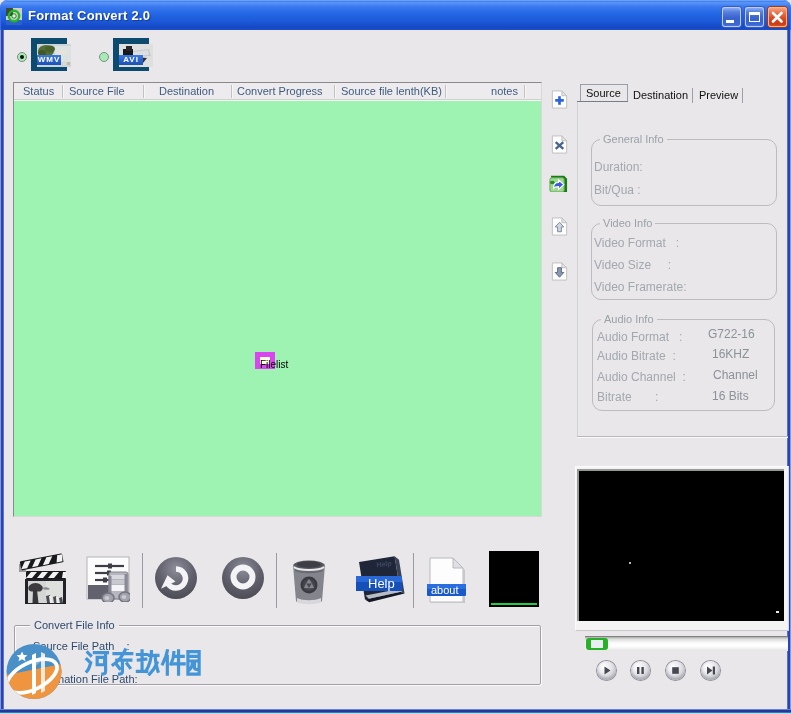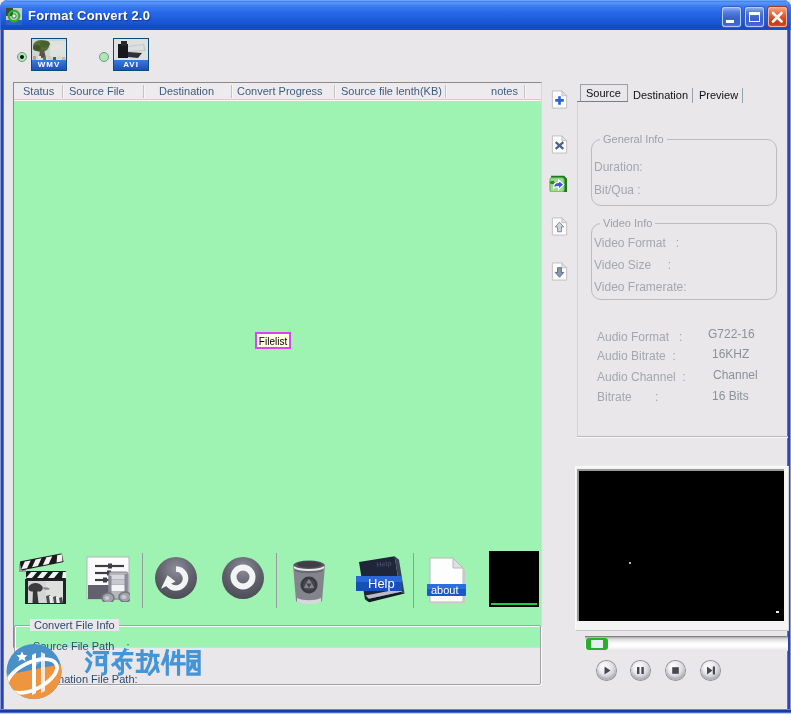--- a/index.html
+++ b/index.html
@@ -15,32 +15,32 @@
     box-shadow: inset 0 1px 0 #6aa2f8, inset 1px 0 0 #3a6ae0, inset -1px 0 0 #3a6ae0;
   }
   #titletext { position:absolute; left:28px; top:8px; color:#fff; font-size:13px; font-weight:bold;
     text-shadow:1px 1px 1px #1a3a8a; letter-spacing:0.2px;}
   .tbtn { position:absolute; top:7px; width:19px; height:20px; border-radius:3px; }
   .tbtn.blue { background:linear-gradient(180deg,#9ab8f4 0%,#5680e0 25%,#3a62cc 55%,#3a66d4 85%,#5478dc 100%);
      box-shadow:inset 0 0 0 1px #b6ccf8, 0 0 0 1px #3a5cb8; }
   #btnclose { background:linear-gradient(180deg,#f4ac8a 0%,#e8714a 30%,#d44822 60%,#cc3c16 85%,#dd6030 100%);
      box-shadow:inset 0 0 0 1px #f4b896, 0 0 0 1px #aa3812; }
   
-  #list { position:absolute; left:13px; top:82px; width:529px; height:566px;
+  #list { position:absolute; left:13px; top:82px; width:529px; height:435px;
      background:#9ef2b2; border:1px solid #8a8a8a; border-right-color:#d8d8d8; border-bottom-color:#d8d8d8;}
   #lhdr { position:absolute; left:0; top:0; width:527px; height:17px; background:#edebed;
      border-bottom:1px solid #cfcfcf; box-shadow:0 1px 0 #f8f8f8; font-size:11px; color:#3e5c7e; }
   .hcol { position:absolute; top:2px; }
   .hsep { position:absolute; top:2px; width:1px; height:13px; background:#c2c2c2; box-shadow:1px 0 0 #f6f6f6; }
-  #tooltip { position:absolute; left:255px; top:332px; width:36px; height:17px; background:#ffffe1;
-     border:2px solid #d946ef; font-size:10px; color:#000; text-align:center; line-height:15px;}
+  #tooltip { position:absolute; left:255px; top:352px; width:20px; height:17px; background:#ffffe1;
+     border:5px solid #d946ef; font-size:10px; color:#000; text-align:center; line-height:15px;}
   
   .radio { position:absolute; width:10px; height:10px; border-radius:50%;
      background:#aaeab8; border:1px solid #74947e; }
-  .fmticon { position:absolute; width:36px; height:33px; border:1px solid #0c4a6e; background:#dfe3df;}
+  .fmticon { position:absolute; width:36px; height:33px; border:6px solid #0c4a6e; background:#dfe3df;}
   .fmtlabel { position:absolute; left:0; bottom:0; width:100%; height:10px;
      background:linear-gradient(180deg,#3a7ae0,#1c50b8); color:#fff; font-size:8px; font-weight:bold;
      text-align:center; line-height:10px; letter-spacing:1px;}
   
   .mini { position:absolute; left:549px; width:19px; height:19px; }
   
   .tabtxt { position:absolute; font-size:11px; color:#101010; }
   .tline { position:absolute; background:#9aa0a8; }
   
   .grp { position:absolute; border:1px solid #bcbcc0; border-radius:10px; }
@@ -198,20 +198,23 @@
  <span class="glabel" style="left:594px;top:160px;">Duration:</span>
  <span class="glabel" style="left:594px;top:183px;">Bit/Qua :</span>
 
  <div class="grp" style="left:591px;top:223px;width:186px;height:77px;padding-left:36px;">
    <div class="grplbl">Video Info</div>
  </div>
  <span class="glabel" style="left:594px;top:236px;">Video Format&nbsp;&nbsp;&nbsp;:</span>
  <span class="glabel" style="left:594px;top:258px;">Video Size&nbsp;&nbsp;&nbsp;&nbsp;&nbsp;:</span>
  <span class="glabel" style="left:594px;top:280px;">Video Framerate:</span>
 
+ <div class="grp" style="left:592px;top:319px;width:183px;height:92px;">
+   <div class="grplbl">Audio Info</div>
+ </div>
  <span class="glabel" style="left:597px;top:330px;">Audio Format&nbsp;&nbsp;&nbsp;:</span>
  <span class="gval" style="left:708px;top:327px;">G722-16</span>
  <span class="glabel" style="left:597px;top:349px;">Audio Bitrate&nbsp;&nbsp;:</span>
  <span class="gval" style="left:712px;top:347px;">16KHZ</span>
  <span class="glabel" style="left:597px;top:370px;">Audio Channel&nbsp;&nbsp;:</span>
  <span class="gval" style="left:713px;top:368px;">Channel</span>
  <span class="glabel" style="left:597px;top:390px;">Bitrate&nbsp;&nbsp;&nbsp;&nbsp;&nbsp;&nbsp;&nbsp;:</span>
  <span class="gval" style="left:712px;top:389px;">16 Bits</span>
 
  <div id="pvpanel"></div>

